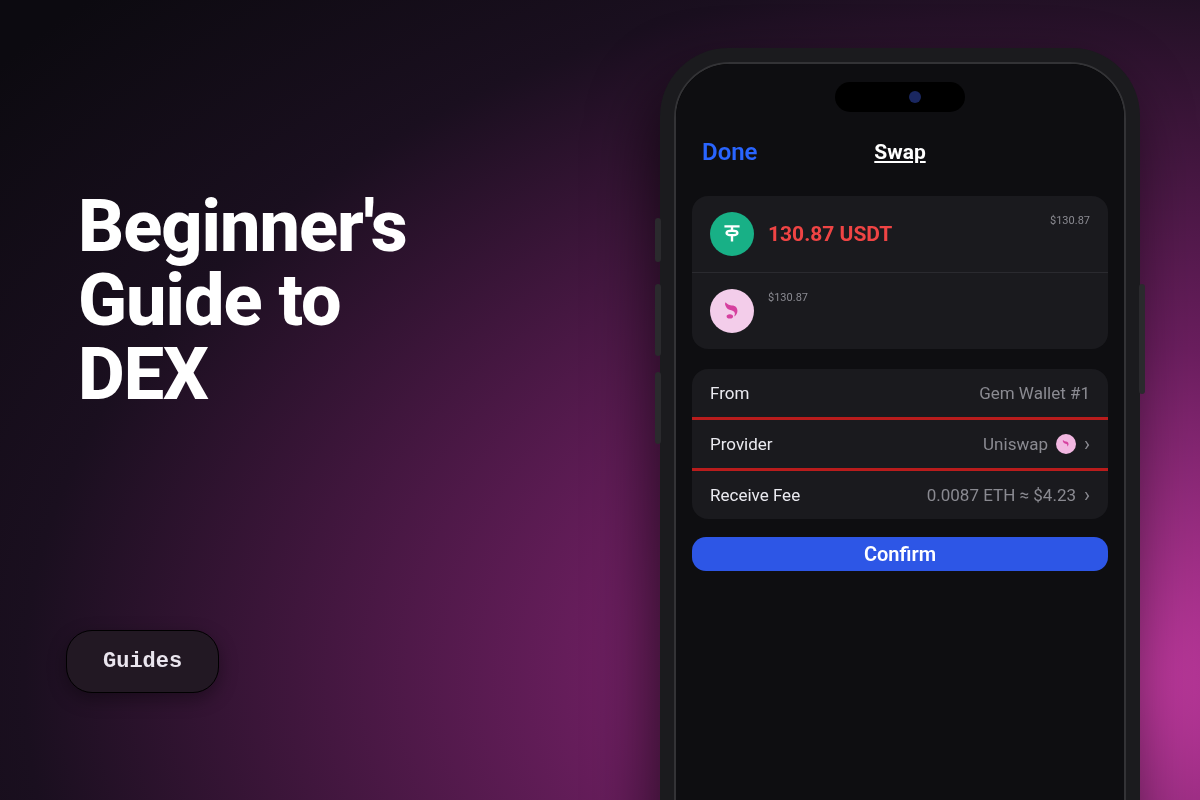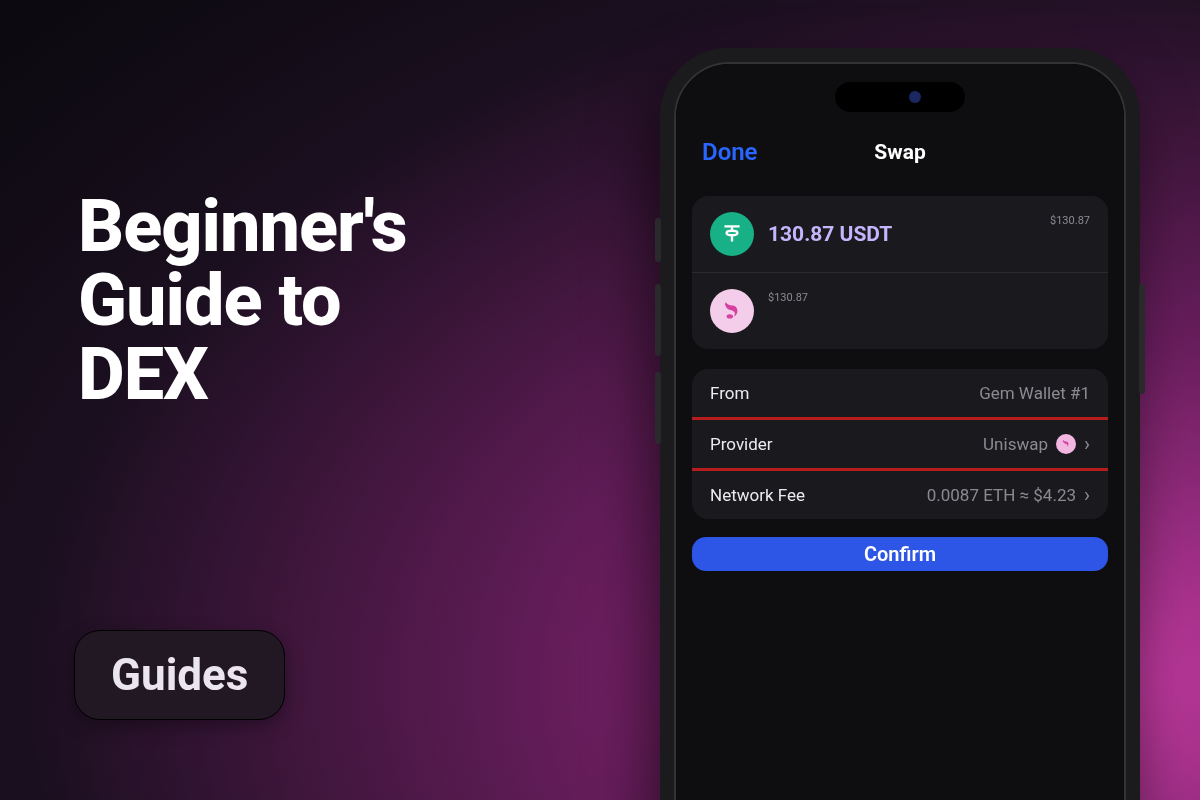--- a/index.html
+++ b/index.html
@@ -14,29 +14,30 @@
     position: absolute;
     left: 78px; top: 190px;
     color: #fff;
     font-weight: 800;
     font-size: 72px;
     line-height: 1.03;
     letter-spacing: -1px;
   }
   .pill {
     position: absolute;
-    left: 74px; top: 630px;
+    left: 66px; top: 630px;
     background: #221823;
     border: 1px solid #000;
     color: #eae5ee;
-    font-size: 44px;
+    font-size: 22px;
     font-weight: 700;
     padding: 18px 36px;
     border-radius: 26px;
     box-shadow: 0 6px 18px rgba(0,0,0,0.35);
+    font-family: Liberation Mono, monospace;
   }
   
   .phone {
     position: absolute;
     right: 60px; top: 48px;
     width: 480px; height: 960px;
     background: #1b1b1e;
     border-radius: 68px;
     padding: 14px;
     box-shadow: -10px 28px 60px rgba(0,0,0,0.6);
@@ -76,21 +77,21 @@
   
   .app-header {
     display: flex; align-items: center; justify-content: center;
     height: 64px; position: relative;
     margin-top: 20px;
   }
   .app-header .done {
     position: absolute; left: 26px; top: 50%; transform: translateY(-50%);
     color: #2965ff; font-size: 24px; font-weight: 600;
   }
-  .app-header .title { color: #fff; font-size: 21px; font-weight: 700; }
+  .app-header .title { color: #fff; font-size: 21px; font-weight: 700; text-decoration: underline; }
   
   .card {
     margin: 12px 16px 0 16px;
     background: #1a1a1e;
     border-radius: 16px;
   }
   .swap-row {
     display: flex; align-items: center;
     padding: 16px 18px;
     gap: 14px;
@@ -99,21 +100,21 @@
   .token-icon {
     width: 44px; height: 44px; border-radius: 50%;
     flex: 0 0 44px;
     display: flex; align-items: center; justify-content: center;
   }
   .token-icon.usdt { background: #18b086; }
   .token-icon.uni { background: #f3cdea; }
   .token-icon svg { width: 26px; height: 26px; }
   .swap-text { flex: 1; min-width: 0; }
   .swap-label { color: #8a8a91; font-size: 16px; line-height: 1.2; }
-  .swap-value { color: #c4b5fd; font-size: 21px; font-weight: 700; line-height: 1.25; }
+  .swap-value { color: #ef4444; font-size: 21px; font-weight: 700; line-height: 1.25; }
   .swap-usd { color: #8a8a91; font-size: 11px; align-self: flex-start; margin-top: 2px; }
   
   .detail-row {
     display: flex; align-items: center; justify-content: space-between;
     padding: 14px 18px;
     font-size: 17px;
   }
   .detail-row + .detail-row { border-top: 3px solid #b91c1c; }
   .detail-label { color: #eaeaf0; }
   .detail-value { color: #8a8a91; display: flex; align-items: center; gap: 8px; }
@@ -194,21 +195,21 @@
               <span>Uniswap</span>
               <span class="mini-icon">
                 <svg viewBox="0 0 24 24">
                     <path fill="#d6409f" d="M6 4c2 2 4 3 6 3 3 0 5 2 5 5 0 2-1 4-3 5 1-2 1-4-1-5-2-1-5-1-6-3C6 7 5 6 6 4z"></path>
                   </svg>
               </span>
               <span class="chev">›</span>
             </div>
           </div>
           <div class="detail-row">
-            <div class="detail-label">Network Fee</div>
+            <div class="detail-label">Receive Fee</div>
             <div class="detail-value">
               <span>0.0087 ETH ≈ $4.23</span>
               <span class="chev">›</span>
             </div>
           </div>
         </div>
 
         <div class="confirm">Confirm</div>
 
       </div>

